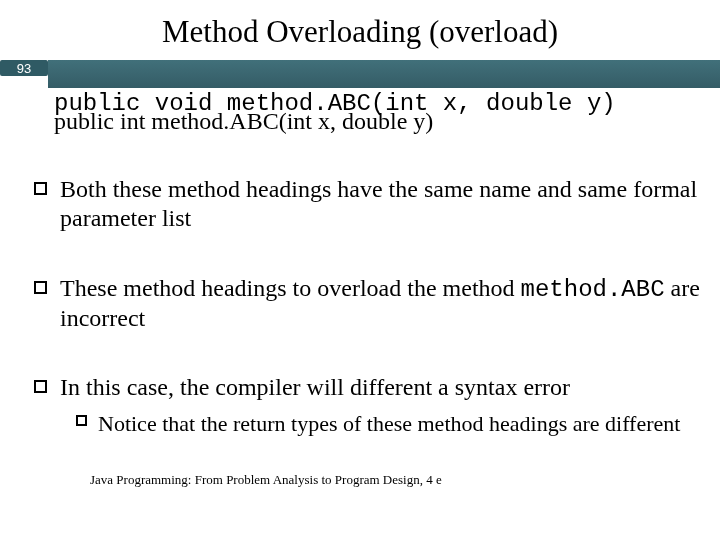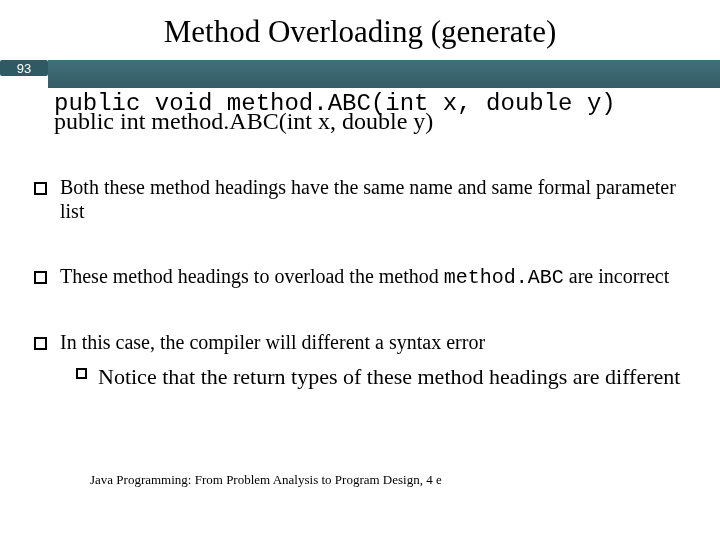--- a/index.html
+++ b/index.html
@@ -5,32 +5,32 @@
   * { margin: 0; padding: 0; box-sizing: border-box; }
   html, body { width: 720px; height: 540px; background: #fff; font-family: "Times New Roman", Times, serif; color: #000; }
   .slide { width: 720px; height: 540px; position: relative; padding: 8px 0 0 0; }
   .title { font-size: 31px; font-weight: 400; text-align: center; margin: 6px 0 10px 0; }
   .badge-row { position: relative; height: 34px; }
   .badge { position: absolute; left: 0; top: 0; width: 48px; height: 16px; background: #2f5a64; color: #fff; font-family: Arial, sans-serif; font-size: 13px; display: flex; align-items: center; justify-content: center; border-radius: 2px; }
   .stripe { position: absolute; left: 48px; right: 0; top: 0; height: 28px; background: linear-gradient(#41707a, #345c66); }
   .code-over { position: absolute; left: 54px; top: 2px; font-family: "Courier New", Courier, monospace; font-size: 24px; color: #000; white-space: pre; margin-top: 28px; }
   .code-line2 { margin-left: 54px; font-family: Liberation Serif, serif; font-size: 24px; white-space: pre; margin-top: 14px; }
   .bullets { margin: 28px 16px 0 34px; }
-  .b1 { position: relative; font-size: 20px; line-height: 1.22; margin-bottom: 8px; padding-left: 26px; margin-top: 40px; }
+  .b1 { position: relative; font-size: 24px; line-height: 1.22; margin-bottom: 8px; padding-left: 26px; margin-top: 40px; }
   .b1 .mark { position: absolute; left: 0; top: 7px; width: 13px; height: 13px; border: 2px solid #000; }
   .mono { font-family: Liberation Mono, monospace; }
   .b2 { position: relative; font-size: 22px; line-height: 1.25; margin: 6px 0 15px 42px; padding-left: 22px; }
   .b2 .mark2 { position: absolute; left: 0; top: 5px; width: 11px; height: 11px; border: 2px solid #000; }
   .footer { position: absolute; left: 90px; bottom: 52px; font-size: 13px; font-family: "Times New Roman", Times, serif; text-align: center; }
 </style>
 </head>
 <body>
 <div class="slide">
 
-  <div class="title">Method Overloading (generate)</div>
+  <div class="title">Method Overloading (overload)</div>
 
   <div class="badge-row">
     <div class="stripe"></div>
     <div class="badge">93</div>
     <div class="code-over">public void method.ABC(int x, double y)</div>
   </div>
   <div class="code-line2">public int method.ABC(int x, double y)</div>
 
   <div class="bullets">
     <div class="b1">

